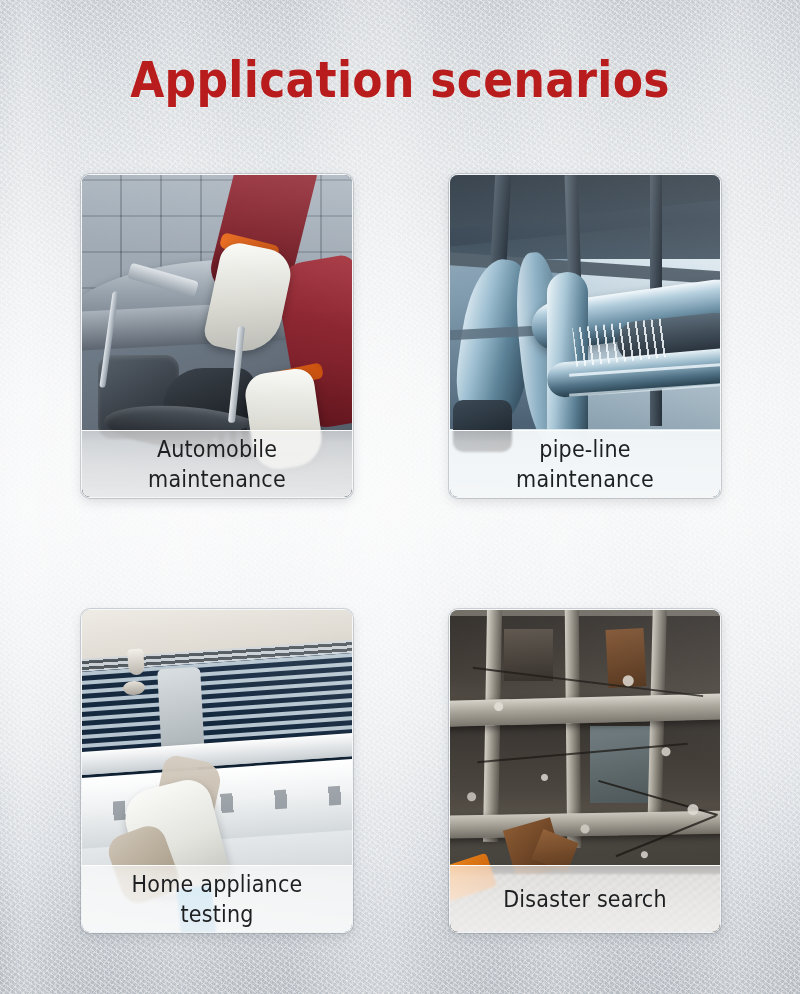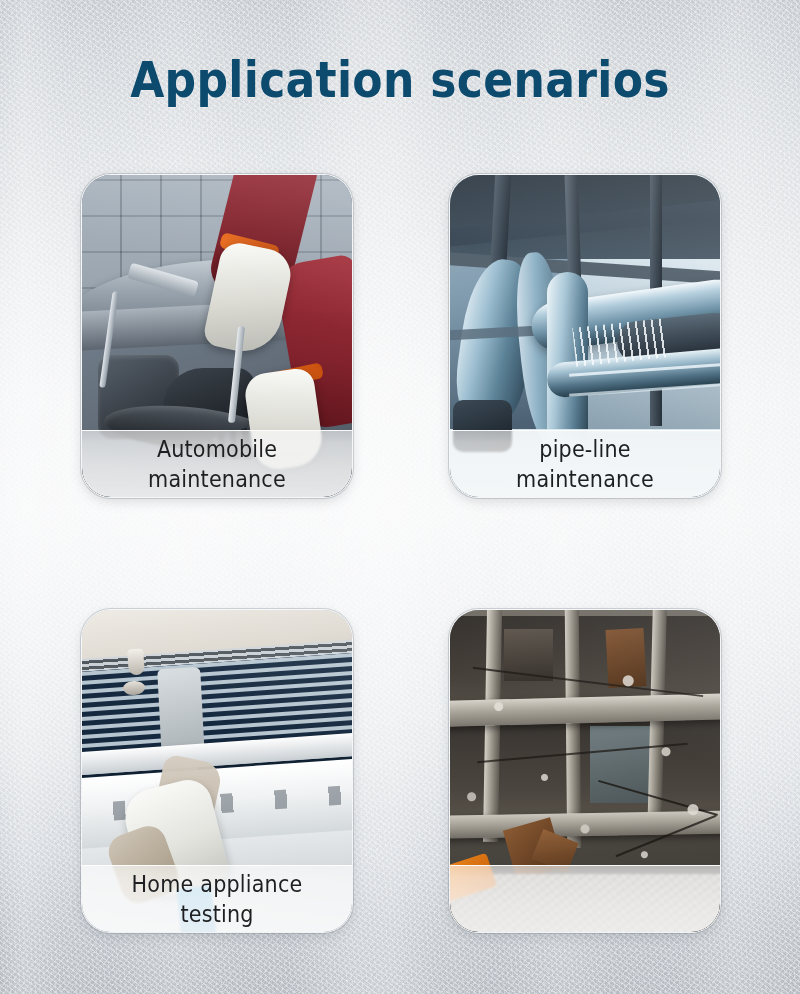--- a/index.html
+++ b/index.html
@@ -63,32 +63,32 @@
     background-size:5px 5px, 9px 9px;
     opacity:.55;mix-blend-mode:overlay;
   }
 
   
   #title{
     position:absolute;left:0;right:0;top:52px;
     text-align:center;
     font-family:"DejaVu Sans Condensed","Liberation Sans Narrow","Liberation Sans",sans-serif;
     font-weight:700;font-size:49px;line-height:58px;
-    letter-spacing:.3px;color:#0c4a6e;
+    letter-spacing:.3px;color:#b91c1c;
     text-shadow:0 1px 0 rgba(255,255,255,.35);
     white-space:nowrap;
   }
 
   
   #grid{position:absolute;left:82px;top:175px;width:638px;}
   .row{display:flex;justify-content:space-between;}
   .row.r2{margin-top:113px;}
   .card{
     position:relative;width:270px;height:322px;
-    border-radius:29px;overflow:hidden;
+    border-radius:8px;overflow:hidden;
     box-shadow:
       0 0 0 1px rgba(255,255,255,.85),
       0 0 0 2px rgba(120,130,140,.30),
       0 4px 12px rgba(90,100,110,.22);
     background:#9aa2ab;
     isolation:isolate;
   }
   .photo{position:absolute;inset:0;overflow:hidden;}
   .photo > *{position:absolute;}
 
@@ -409,17 +409,18 @@
         <div class="p4-rebar3"></div>
         <div class="p4-rebar4"></div>
         <div class="p4-rust2"></div>
         <div class="p4-rust3"></div>
         <div class="p4-ground"></div>
         <div class="p4-orange"></div>
         <div class="p4-debris"></div>
         <div class="sheen"></div>
       </div>
       <div class="cap">
+        <div class="ln">Disaster search</div>
       </div>
     </div>
 
   </div>
 </div>
 
 </body></html>

